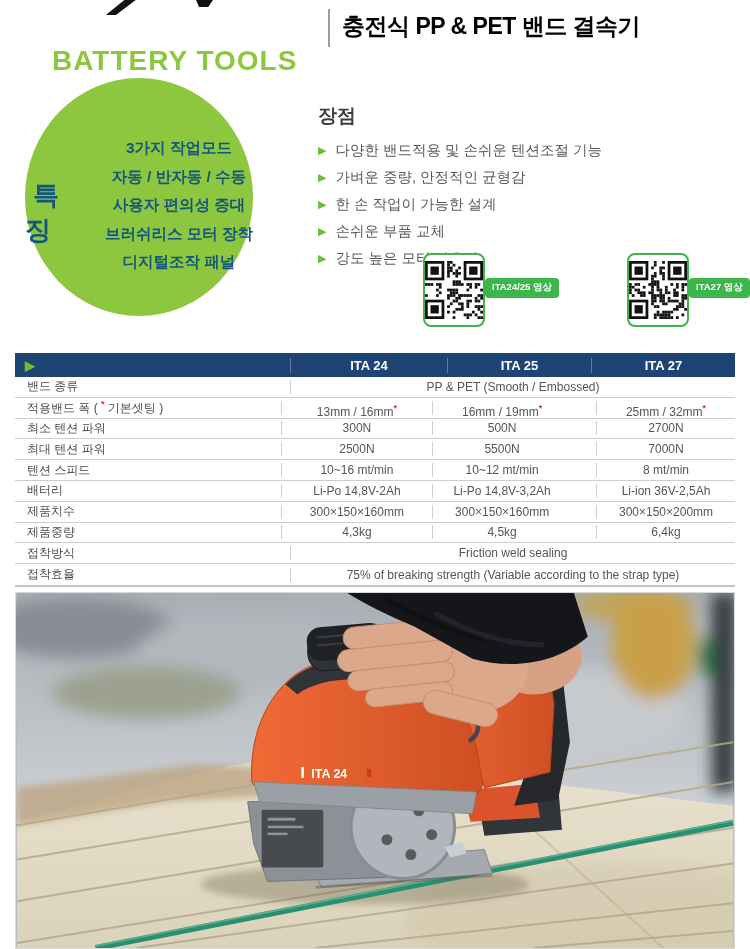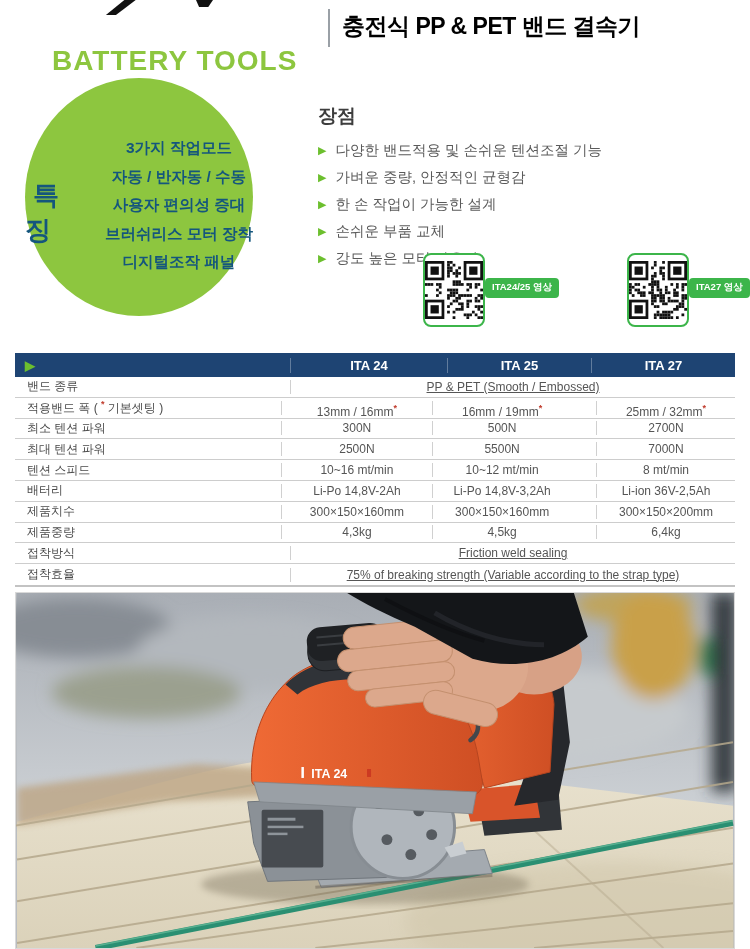--- a/index.html
+++ b/index.html
@@ -53,21 +53,21 @@
   .hc.c0 { width:275px; padding-left:10px; text-align:left; }
   .hc.c1 { width:157px; } .hc.c2 { width:144px; } .hc.c3 { width:144px;text-align:center; }
   .hc.c1,.hc.c2,.hc.c3 { border-left:1px solid rgba(255,255,255,.3); }
   .play-tri { color:var(--bullet-green,#6cbf2e); font-size:13px; }
   .spec-row { display:flex; align-items:center; height:20.8px; border-bottom:1px solid #cdcdcd;
     font-size:12px; color:#555; }
   .spec-row:last-child { border-bottom:none; }
   .cell-label { width:275px; padding-left:12px; color:#4a4a4a; }
   .cell-val { text-align:center; border-left:1px solid #d0d0d0; height:14px; line-height:14px; }
   .cell-val.w1 { width:157px; } .cell-val.w2 { width:144px; } .cell-val.w3 { width:144px;margin-left:25px; }
-  .cell-span { width:445px; text-align:center; border-left:1px solid #d0d0d0; height:14px; line-height:14px;text-decoration:underline; }
+  .cell-span { width:445px; text-align:center; border-left:1px solid #d0d0d0; height:14px; line-height:14px; }
   .ast { color:var(--asterisk-red,#c03a2b); font-weight:bold; vertical-align:super; font-size:9px; }
 
   
   .photo { position:absolute; left:15px; top:592px; width:720px; height:357px;
     border:1px solid #d9d9d9; overflow:hidden; background:#b9bdc2; }
   .photo svg { display:block; }
 </style>
 </head>
 <body>
 

